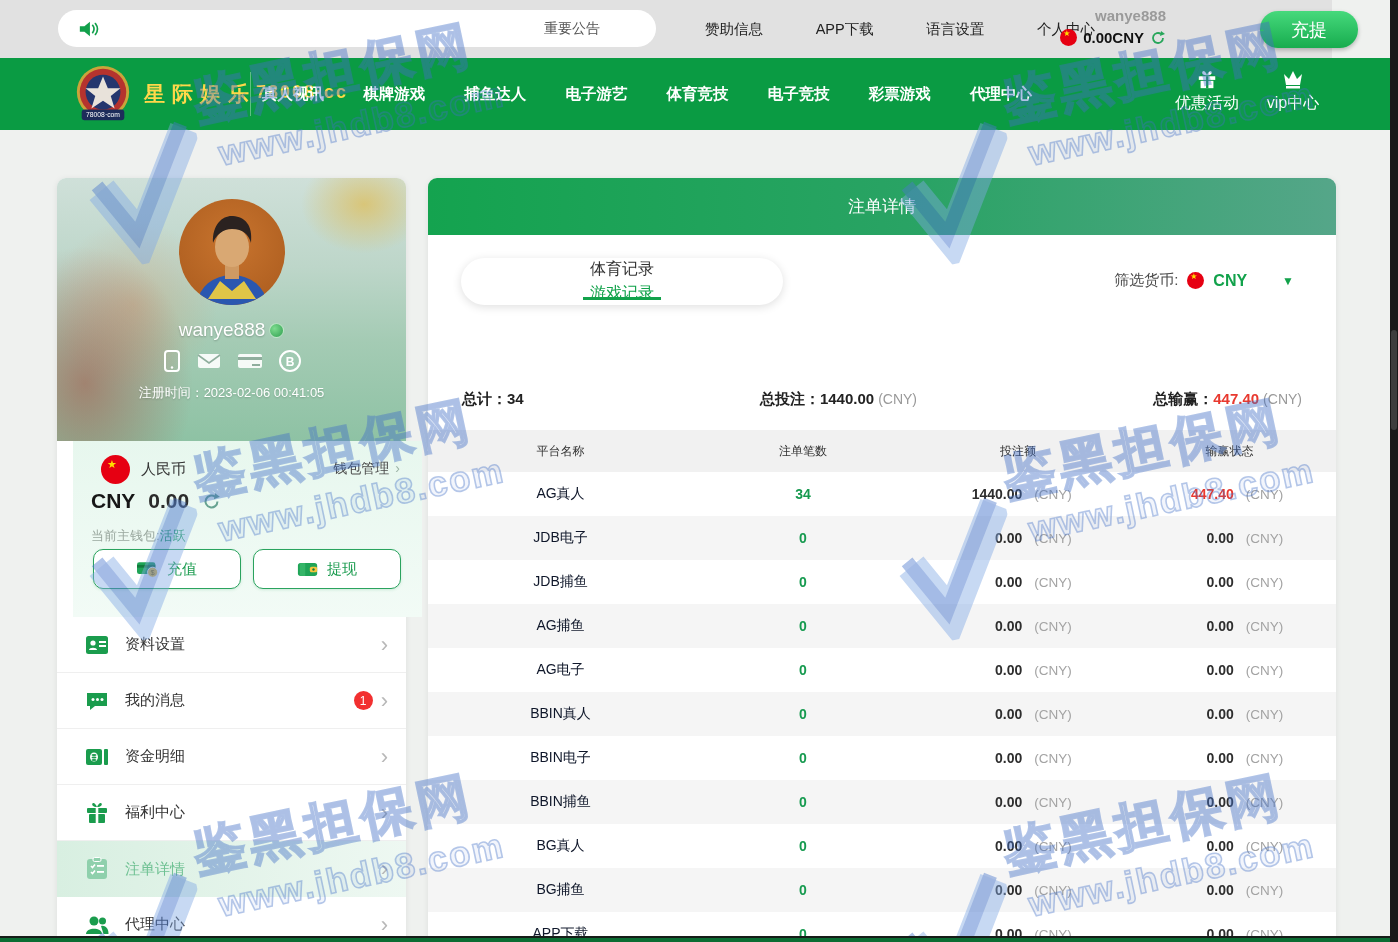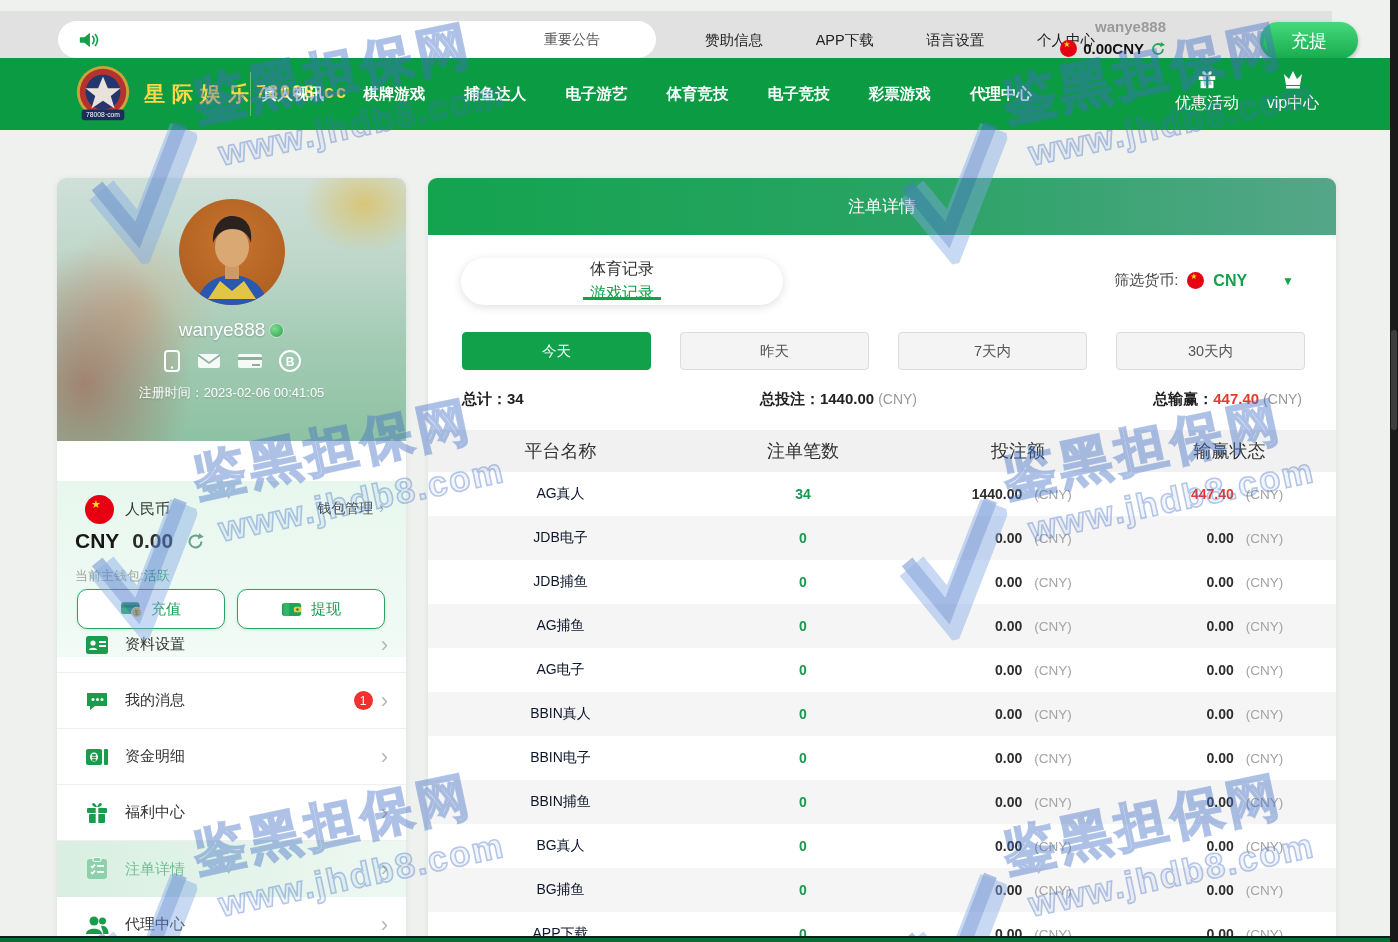--- a/index.html
+++ b/index.html
@@ -1,19 +1,19 @@
 <!DOCTYPE html>
 <html><head>
 <meta charset="utf-8">
 <style>
   *{margin:0;padding:0;box-sizing:border-box;font-family:"Liberation Sans",sans-serif;}
   html,body{width:1398px;height:942px;overflow:hidden;background:#eff1ef;position:relative;}
 
   
-  .topbar{position:absolute;left:0;top:11px;width:1332px;height:58px;background:#e1e1e1;text-decoration:underline;}
+  .topbar{position:absolute;left:0;top:0;width:1332px;height:58px;background:#e1e1e1;text-decoration:underline;}
   .announce{position:absolute;left:58px;top:10px;width:598px;height:37px;background:#fff;border-radius:19px;display:flex;align-items:center;padding:0 20px;}
   .announce .spacer{flex:1;}
   .announce-label{color:#555;font-size:14px;margin-right:36px;}
   .top-links{position:absolute;left:705px;top:0;width:390px;height:58px;display:flex;align-items:center;justify-content:space-between;}
   .top-link{font-size:14.5px;color:#222;cursor:pointer;}
   .account{position:absolute;right:166px;top:6px;text-align:right;}
   .account .uname{color:#9a9a9a;font-size:15px;font-weight:700;line-height:20px;}
   .balrow{display:flex;align-items:center;justify-content:flex-end;gap:6px;margin-top:3px;}
   .flagdot{width:17px;height:17px;border-radius:50%;background:#e60012;position:relative;display:inline-block;flex:none;}
   .flagdot::after{content:"★";position:absolute;left:3px;top:0px;font-size:8px;color:#ffde00;}
@@ -39,21 +39,21 @@
       radial-gradient(90px 70px at 88% 10%, rgba(219,193,105,.85), rgba(219,193,105,0) 70%),
       radial-gradient(150px 190px at 8% 78%, rgba(167,64,52,.50), rgba(167,64,52,0) 72%),
       radial-gradient(120px 120px at 22% 48%, rgba(209,160,120,.45), rgba(209,160,120,0) 70%),
       linear-gradient(180deg,#cfe0d9 0%,#bdd6c9 34%,#a4cbb4 62%,#8ec2a4 100%);}
   .avatar{position:absolute;left:50%;top:21px;margin-left:-53px;width:106px;height:106px;border-radius:50%;overflow:hidden;background:radial-gradient(circle at 50% 40%,#c8742e,#a95a1d);}
   .uname-row{position:absolute;left:0;top:141px;width:100%;text-align:center;color:#fff;font-size:19px;text-shadow:0 1px 2px rgba(0,0,0,.25);}
   .coin{display:inline-block;width:15px;height:15px;border-radius:50%;background:radial-gradient(circle at 35% 35%,#7ddc8f,#2f9e4f);vertical-align:-2px;margin-left:4px;border:1px solid rgba(255,255,255,.6);}
   .contact-row{position:absolute;left:0;top:172px;width:100%;display:flex;justify-content:center;gap:16px;color:rgba(255,255,255,.92);}
   .regtime{position:absolute;left:0;top:206px;width:100%;text-align:center;color:#fff;font-size:13px;text-shadow:0 1px 2px rgba(0,0,0,.2);}
 
-  .wallet{position:absolute;left:0;top:263px;width:349px;height:176px;background:linear-gradient(180deg,#e7f7ee,#f2fbf6);margin-top:40px;}
+  .wallet{position:absolute;left:16px;top:263px;width:349px;height:176px;background:linear-gradient(180deg,#e7f7ee,#f2fbf6);}
   .wrow1{position:absolute;left:0;top:14px;width:100%;height:30px;}
   .flagbig{position:absolute;left:28px;top:0;width:29px;height:29px;border-radius:50%;background:#e60012;}
   .flagbig::after{content:"★";position:absolute;left:6px;top:3px;font-size:11px;color:#ffde00;}
   .cur-name{position:absolute;left:68px;top:5px;font-size:15px;color:#333;}
   .wallet-manage{position:absolute;right:22px;top:5px;font-size:14px;color:#4a4a4a;cursor:pointer;}
   .wallet-manage .chev{color:#9bb3a6;margin-left:6px;}
   .wrow2{position:absolute;left:18px;top:48px;display:flex;align-items:center;gap:13px;}
   .cny{font-size:21px;font-weight:800;color:#161616;}
   .amt{font-size:21px;font-weight:700;color:#2b2b2b;}
   .wrow3{position:absolute;left:18px;top:86px;font-size:13px;color:#9aa89f;}
@@ -85,21 +85,21 @@
   .cur-filter .arrow{color:#12a24b;font-size:12px;margin-left:26px;}
   .dates{position:absolute;left:34px;top:154px;display:flex;gap:29px;}
   .dbtn{width:189px;height:38px;border-radius:4px;background:#f4f4f4;border:1px solid #dcdcdc;color:#555;font-size:14.5px;display:flex;align-items:center;justify-content:center;cursor:pointer;}
   .dbtn.active{background:#12a14b;border-color:#12a14b;color:#fff;}
   .summary{position:absolute;left:0;top:212px;width:908px;padding:0 34px;display:flex;justify-content:space-between;align-items:baseline;font-size:15px;}
   .summary b{color:#222;font-weight:700;}
   .summary .unit{color:#999;font-weight:400;font-size:14px;margin-left:4px;}
   .summary .redv{color:#e8392f;}
   .table{position:absolute;left:0;top:252px;width:908px;}
   .thead,.trow{display:grid;grid-template-columns:265px 220px 210px 213px;align-items:center;}
-  .thead{height:42px;background:#f1f1f1;color:#333;font-size:18px;}
+  .thead{height:42px;background:#f1f1f1;color:#333;font-size:12px;}
   .thead>div{text-align:center;}
   .trow{height:44px;font-size:14px;background:#fff;}
   .trow.alt{background:#f5f5f5;}
   .c1{text-align:center;color:#0f172a;}
   .c2{text-align:center;color:#169a4f;font-weight:700;}
   .c3,.c4{display:flex;justify-content:center;align-items:baseline;gap:12px;}
   .num{font-weight:700;color:#2e2e2e;min-width:58px;text-align:right;}
   .num.red{color:#e8392f;}
   .curl{color:#a3a3a3;font-size:13.5px;}
 
@@ -340,26 +340,20 @@
     <div class="tab active">游戏记录</div>
   </div>
 
   <div class="cur-filter">
     <span class="flbl">筛选货币:</span>
     <span class="flagdot"></span>
     <span class="fcur">CNY</span>
     <span class="arrow">▼</span>
   </div>
 
-  <div class="dates">
-    <div class="dbtn active">今天</div>
-    <div class="dbtn">昨天</div>
-    <div class="dbtn">7天内</div>
-    <div class="dbtn">30天内</div>
-  </div>
 
   <div class="summary">
     <div><b>总计：</b><b>34</b></div>
     <div><b>总投注：</b><b>1440.00</b><span class="unit">(CNY)</span></div>
     <div><b>总输赢：</b><b class="redv">447.40</b><span class="unit">(CNY)</span></div>
   </div>
 
   <div class="table">
     <div class="thead">
       <div>平台名称</div>

